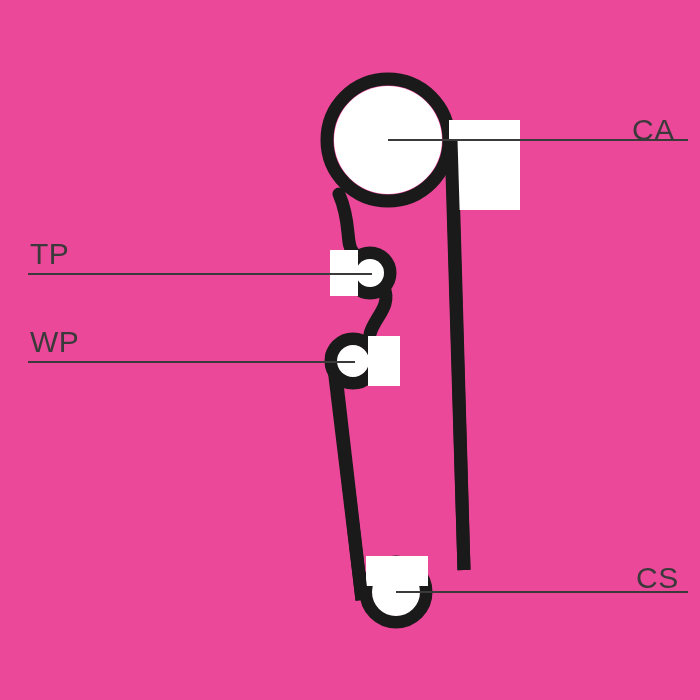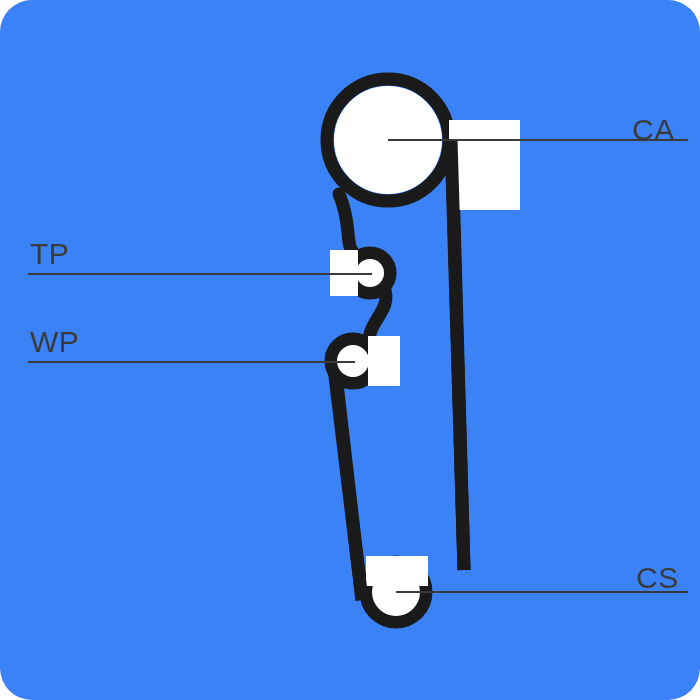--- a/index.html
+++ b/index.html
@@ -31,21 +31,21 @@
     font-family: "Liberation Sans", sans-serif;
     font-size: 30px;
     fill: #3a3a3a;
     letter-spacing: 0.5px;
     dominant-baseline: alphabetic;
   }
 </style>
 </head>
 <body>
 
-<div id="diagram-root" style="background: #3b82f6; border-radius: 32px;">
+<div id="diagram-root" style="background: #ec4899;">
   <svg id="belt-svg" viewBox="0 0 700 700" xmlns="http://www.w3.org/2000/svg">
 
     <g stroke="#3a3a3a" stroke-width="2">
       <line x1="388" y1="140" x2="688" y2="140" stroke="#3a3a3a" stroke-width="2"></line>
       <line x1="28" y1="274" x2="372" y2="274" stroke="#3a3a3a" stroke-width="2"></line>
       <line x1="28" y1="362" x2="355" y2="362" stroke="#3a3a3a" stroke-width="2"></line>
       <line x1="396" y1="592" x2="688" y2="592" stroke="#3a3a3a" stroke-width="2"></line>
     </g>
 
     <g>

